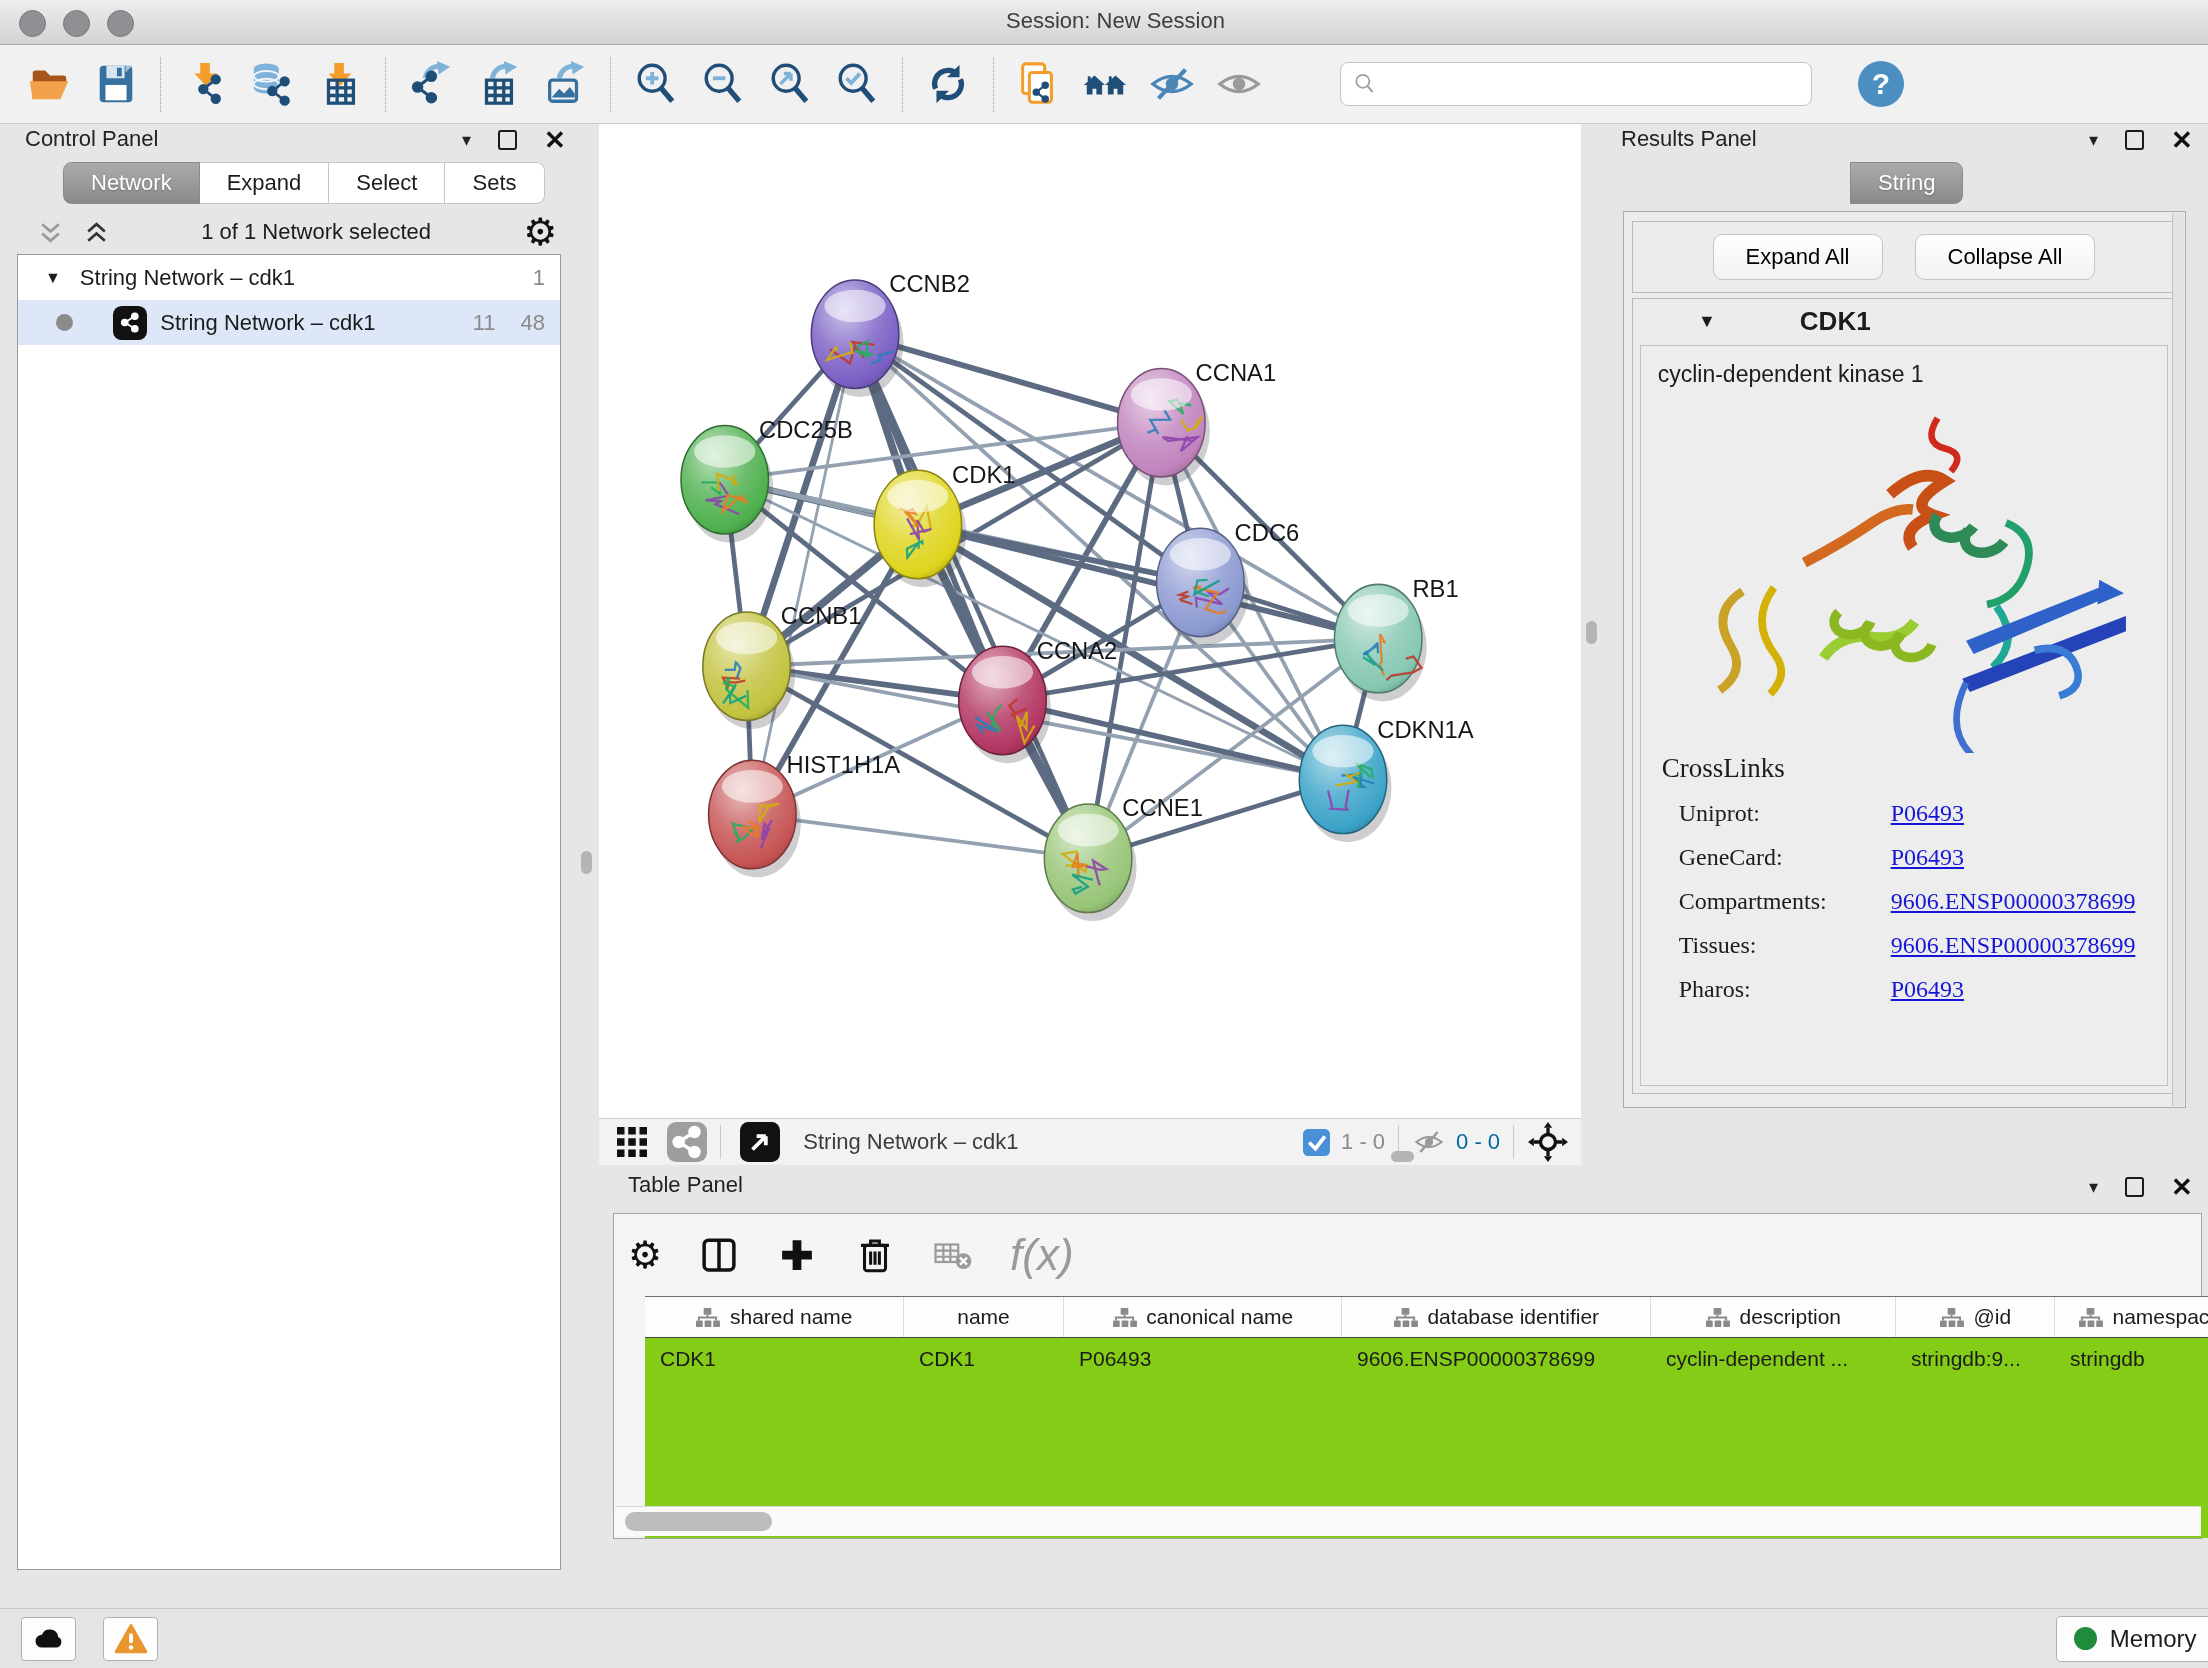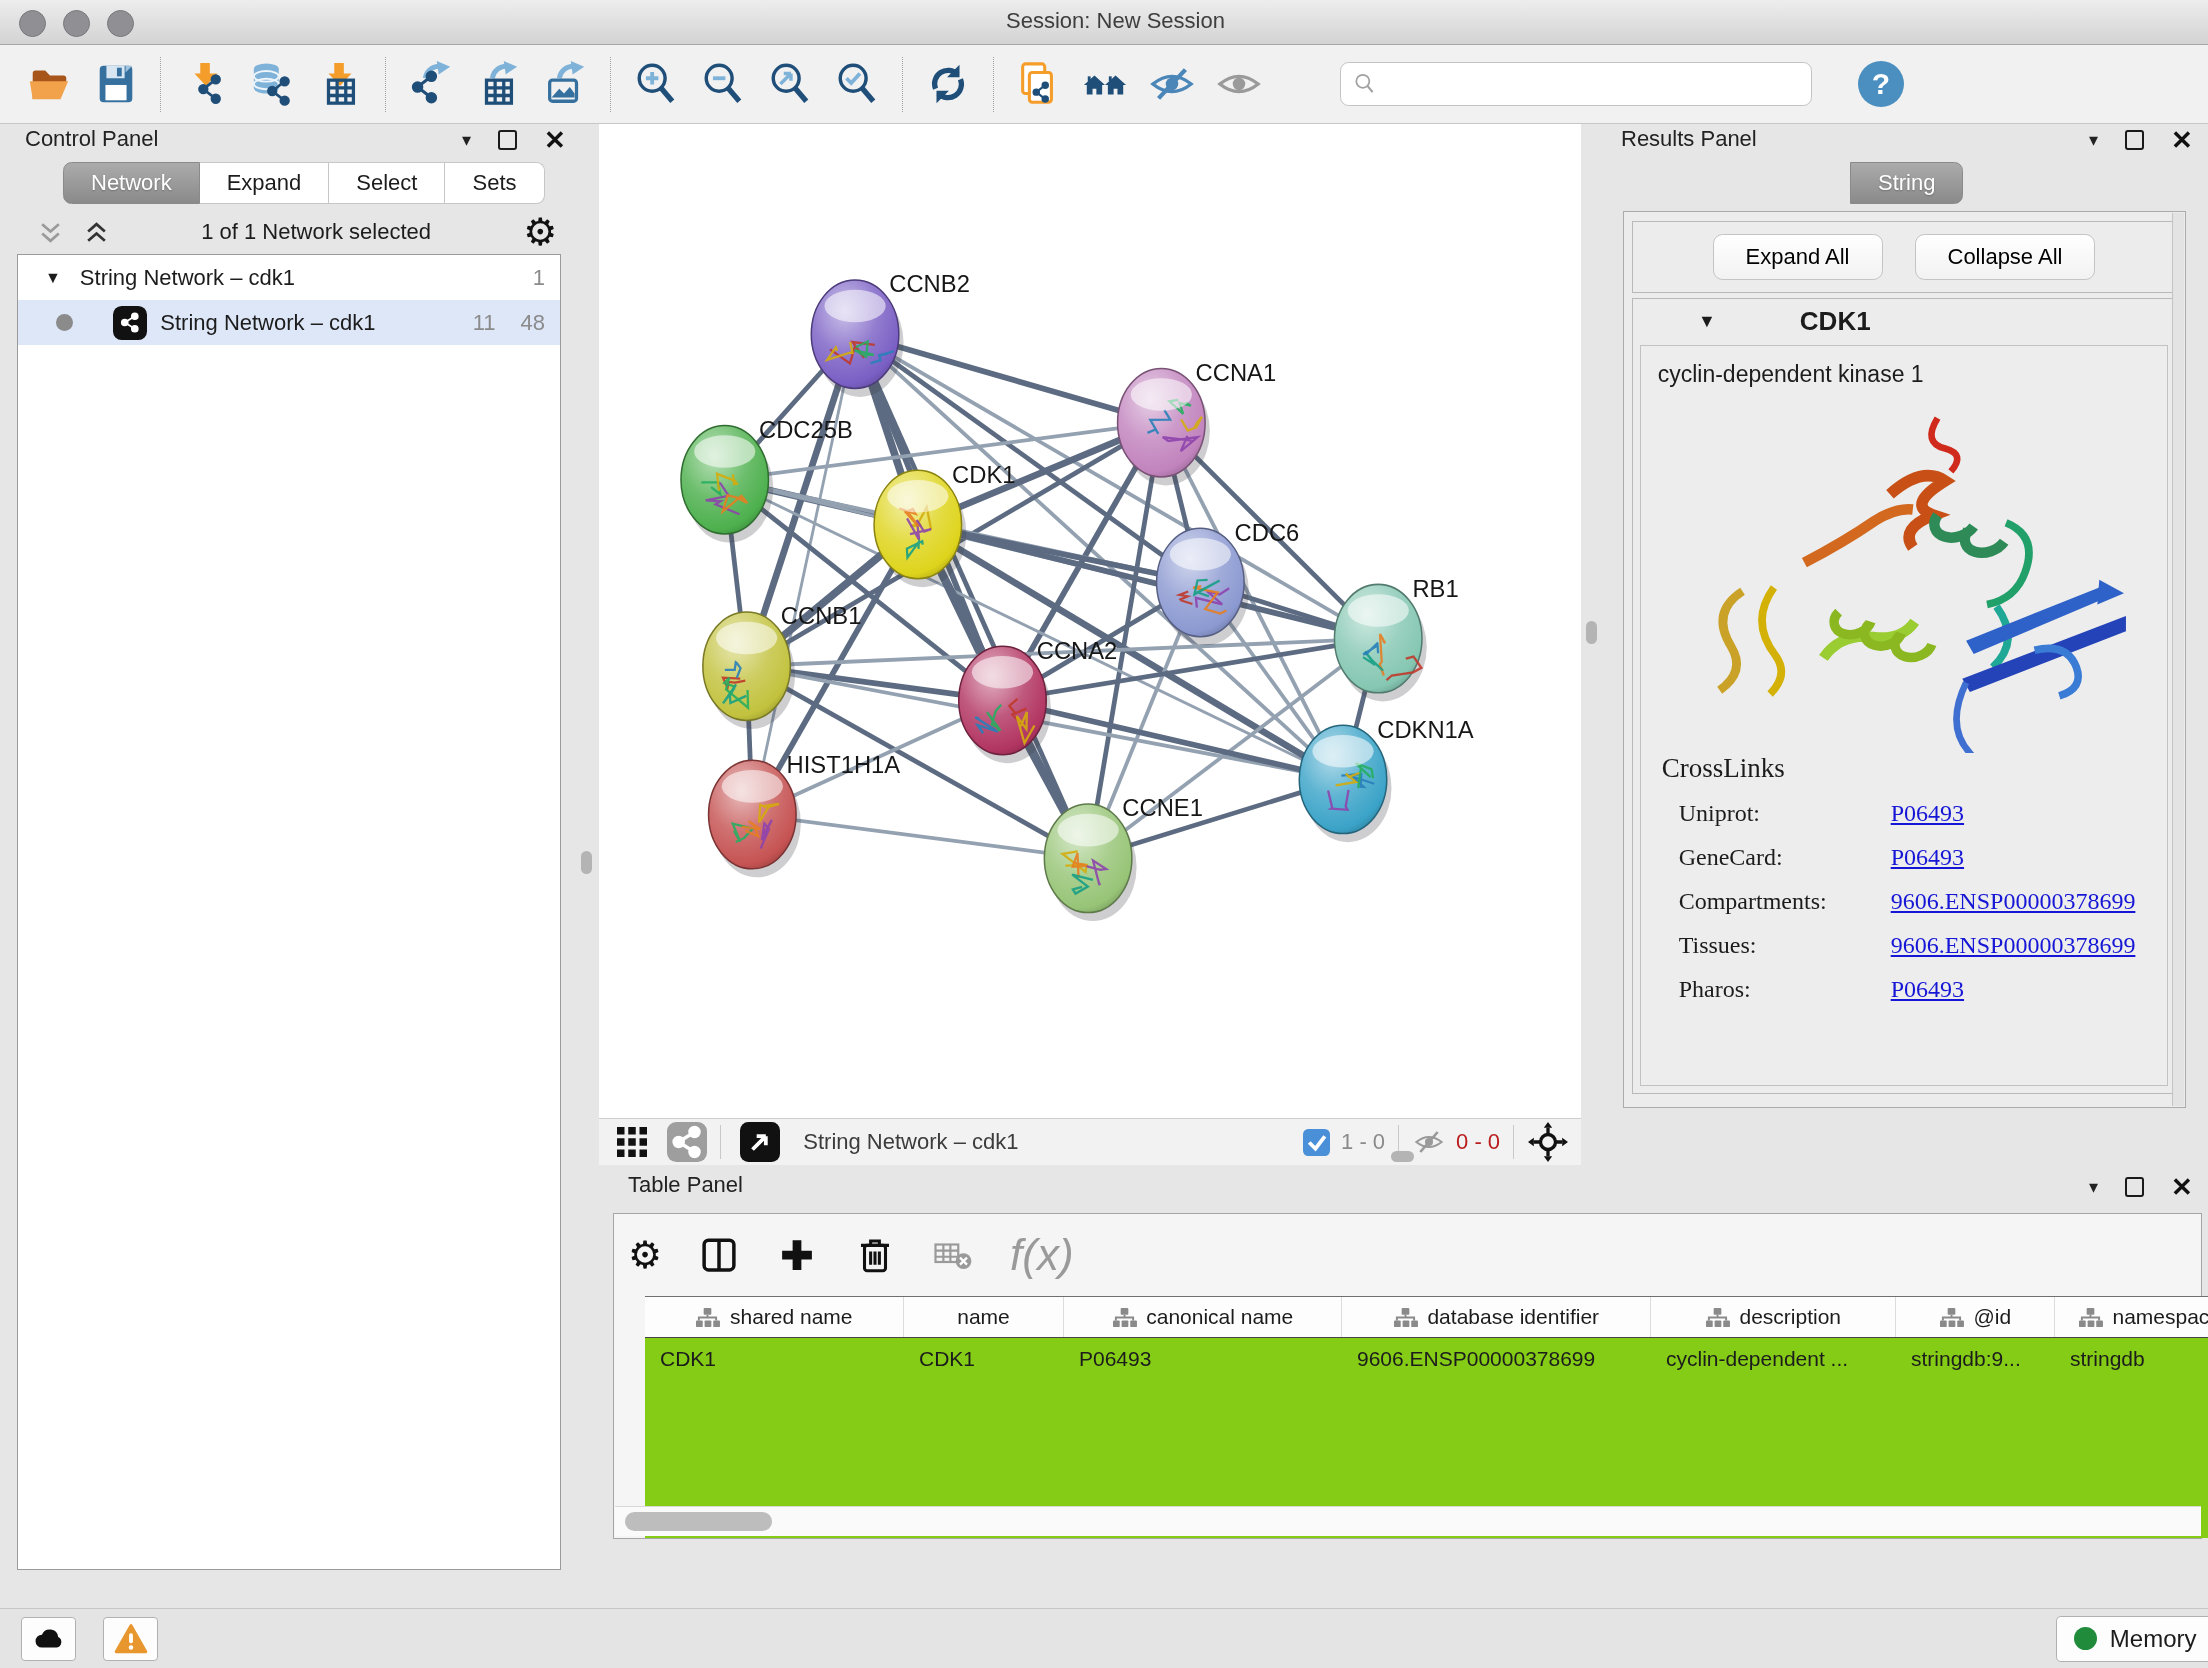--- a/index.html
+++ b/index.html
@@ -577,21 +577,21 @@
         <rect width="26" height="26" rx="5" fill="#4a90d9"></rect>
         <path d="M6 13l6 6 9-12" stroke="#fff" stroke-width="3.6" fill="none"></path>
       </svg>
     <span style="margin-left:11.4px;color:#8a8a8a;">1 - 0</span>
     <span class="nsep"></span>
     <svg width="32" height="32" viewBox="0 0 48 48">
         <path d="M5 24q19-15 38 0q-19 15-38 0z" fill="none" stroke="#9a9a9a" stroke-width="3"></path>
         <circle cx="24" cy="24" r="6" fill="#9a9a9a"></circle>
         <path d="M11 39L37 9" stroke="#9a9a9a" stroke-width="4"></path>
       </svg>
-    <span style="margin-left:11.4px;color:#b91c1c;">0 - 0</span>
+    <span style="margin-left:11.4px;color:#0369a1;">0 - 0</span>
     <span class="nsep"></span>
     <svg width="40" height="40" viewBox="0 0 48 48" style="margin-right:13.3px;">
         <circle cx="24" cy="24" r="9" fill="none" stroke="#111" stroke-width="4"></circle>
         <path d="M24 7v8M24 33v8M7 24h8M33 24h8" stroke="#111" stroke-width="4"></path>
         <path d="M24 0l5 7h-10zM24 48l5-7h-10zM0 24l7 5V19zM48 24l-7 5V19z" fill="#111"></path>
       </svg>
   </div>
 
   <div class="knob" style="left:581px;top:851px;width:11.4px;height:23px;"></div>
   <div class="knob" style="left:1586px;top:621px;width:11.4px;height:23px;"></div>

